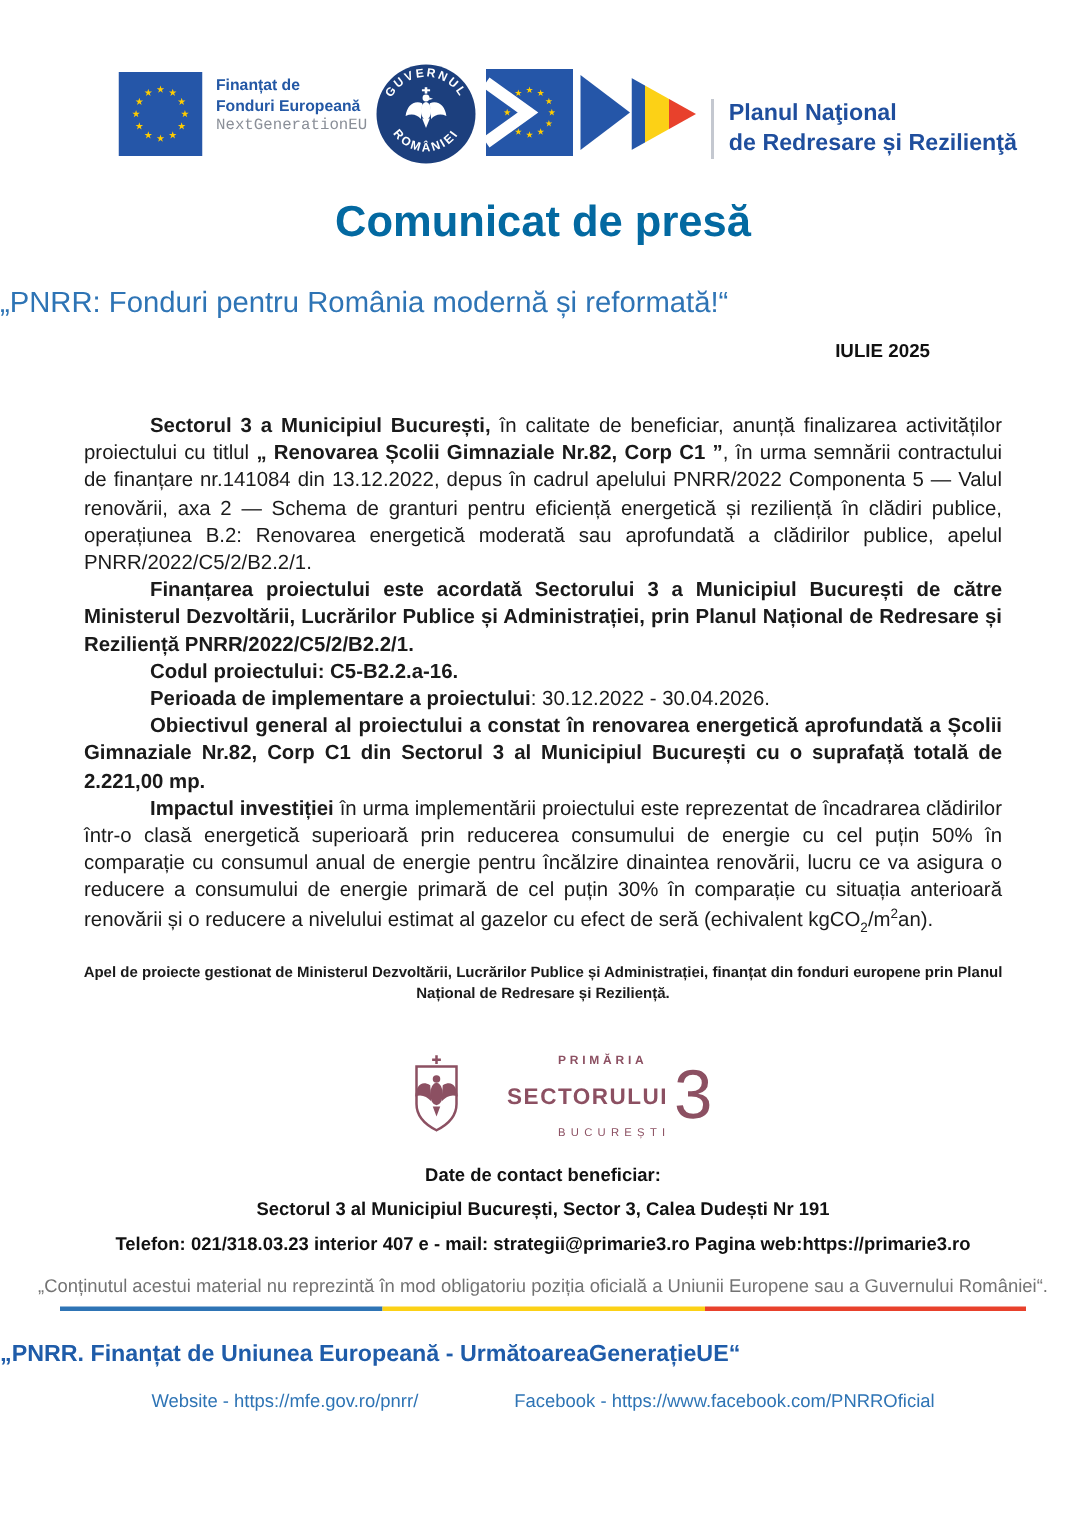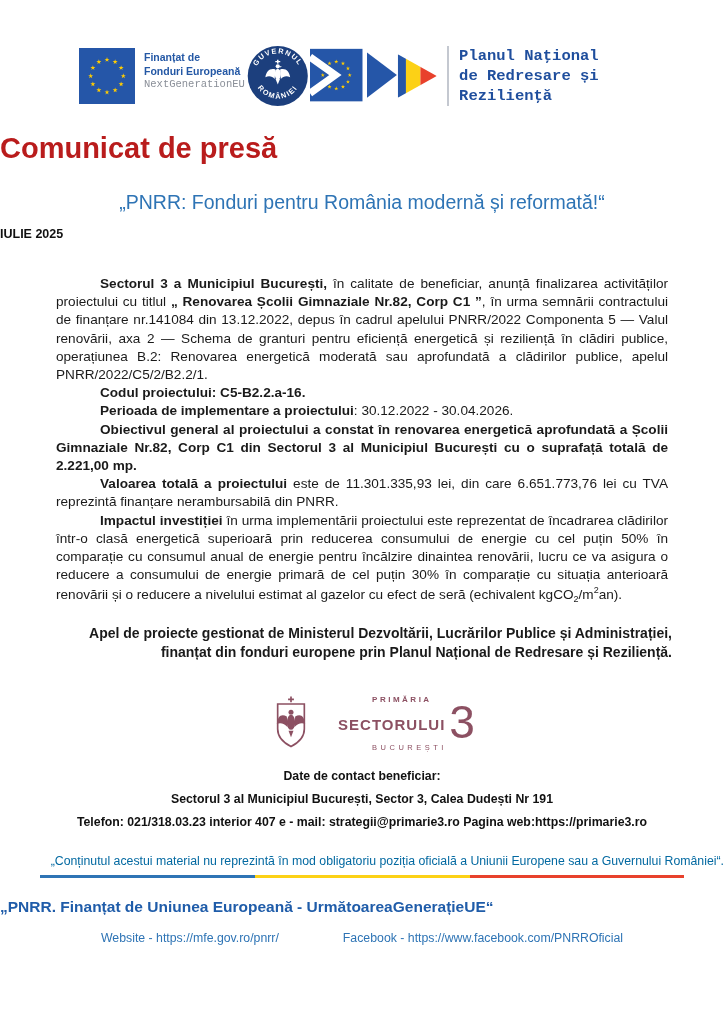--- a/index.html
+++ b/index.html
@@ -10,53 +10,53 @@
     position:relative; overflow:hidden;
   }
 
   
   .header { display:flex; align-items:center; justify-content:space-between;
             padding:40px 46px 0 62px; }
   .eu-logo { display:flex; gap:9px; align-items:flex-start;padding-left:17px; }
   .eu-text { font-size:10.5px; line-height:1.3; padding-top:3px; }
   .eu-text .b { color:#2458a5; font-weight:bold; }
   .eu-text .g { color:#8a8f98;font-family:Liberation Mono, monospace; }
-  .pnrr-logo { display:flex; align-items:flex-start; gap:10px;font-family:Liberation Mono, monospace; }
+  .pnrr-logo { display:flex; align-items:flex-end; gap:10px; }
   .pnrr-text { font-size:15.5px; font-weight:bold; color:#1f4e9d; line-height:1.3;
                border-left:2px solid #c4c8d0; padding-left:10px; }
 
   
-  .title { margin-top:20px; font-size:29px; font-weight:bold; color:#b91c1c; }
-  .subtitle { text-align:center; margin-top:26px; font-size:19.5px; color:#2e74b5; }
-  .date-line { text-align:left; padding-right:104px; margin-top:13px;
+  .title { text-align:center; margin-top:20px; font-size:29px; font-weight:bold; color:#0369a1; }
+  .subtitle { margin-top:26px; font-size:19.5px; color:#2e74b5; }
+  .date-line { text-align:right; padding-right:104px; margin-top:13px;
                font-size:12.5px; font-weight:bold; color:#111; }
 
   
   .body-text { padding:0 56px; margin-top:34px; font-size:13.6px; line-height:1.34;
                text-align:justify; }
   .body-text p { margin:0; text-indent:44px; }
   .body-text sub, .body-text sup { font-size:9px; }
-  .note { margin-top:18px; padding:0 52px; font-size:14px; font-weight:bold;
-          text-align:right; line-height:1.4; }
+  .note { margin-top:18px; padding:0 52px; font-size:10px; font-weight:bold;
+          text-align:center; line-height:1.4; }
 
   
   .s3-logo { margin-top:30px; display:flex; justify-content:center; align-items:center; gap:22px;padding-left:17px; }
   .s3-text { color:#8c5062; text-align:left; line-height:1; }
   .s3-line1 { font-size:8px; letter-spacing:2.5px; font-weight:bold; margin-left:34px; }
   .s3-mid { display:flex; align-items:center; gap:4px; }
   .s3-line2 { font-size:15px; letter-spacing:1px; font-weight:bold; margin-top:3px; }
   .s3-num { font-size:46px; font-weight:400; line-height:0.8; }
   .s3-line3 { font-size:7.5px; letter-spacing:3.5px; margin-top:3px; margin-left:34px; }
 
   
   .contact { margin-top:14px; text-align:center; font-size:12.3px; font-weight:bold; color:#111; }
   .contact div { margin-top:9px; }
 
   
-  .disclaimer { margin-top:25px; text-align:right; color:#0369a1; font-size:12.3px; }
+  .disclaimer { margin-top:14px; text-align:center; color:#737373; font-size:12.3px; }
   .tricolor { display:flex; height:3px; margin:7px 40px 0 40px; }
   .tricolor .seg-blue { width:33.4%; background:#2e74b5; }
   .tricolor .seg-yellow { width:33.3%; background:#fcd116; }
   .tricolor .seg-red { width:33.3%; background:#e8412c; }
   .slogan { margin-top:20px; text-align:left; font-size:15.5px; font-weight:bold; color:#1f5ca9; }
   .links { margin-top:15px; display:flex; justify-content:center; gap:64px;
            color:#2e74b5; font-size:12.3px; }
 </style>
 </head>
 <body>
@@ -153,24 +153,24 @@
       </div>
     </div>
   </div>
 
   <div class="title">Comunicat de presă</div>
   <div class="subtitle">„PNRR: Fonduri pentru România modernă și reformată!“</div>
   <div class="date-line">IULIE 2025</div>
 
   <div class="body-text">
     <p><b>Sectorul 3 a Municipiul București,</b><span> în calitate de beneficiar, anunță finalizarea activităților proiectului cu titlul </span><b>„ Renovarea Școlii Gimnaziale Nr.82, Corp C1 ”</b><span>, în urma semnării contractului de finanțare nr.141084 din 13.12.2022, depus în cadrul apelului PNRR/2022 Componenta 5 — Valul renovării, axa 2 — Schema de granturi pentru eficiență energetică și reziliență în clădiri publice, operațiunea B.2: Renovarea energetică moderată sau aprofundată a clădirilor publice, apelul PNRR/2022/C5/2/B2.2/1.</span></p>
+    <p><b>Finanțarea proiectului este acordată Sectorului 3 a Municipiul București de către Ministerul Dezvoltării, Lucrărilor Publice și Administrației, prin Planul Național de Redresare și Reziliență PNRR/2022/C5/2/B2.2/1.</b></p>
     <p><b>Codul proiectului: C5-B2.2.a-16.</b></p>
     <p><b>Perioada de implementare a proiectului</b><span>: 30.12.2022 - 30.04.2026.</span></p>
     <p><b>Obiectivul general al proiectului a constat în renovarea energetică aprofundată a Școlii Gimnaziale Nr.82, Corp C1 din Sectorul 3 al Municipiul București cu o suprafață totală de 2.221,00 mp.</b></p>
-    <p><b>Valoarea totală a proiectului</b><span> este de 11.301.335,93 lei, din care 6.651.773,76 lei cu TVA reprezintă finanțare nerambursabilă din PNRR.</span></p>
     <p><b>Impactul investiției</b><span> în urma implementării proiectului este reprezentat de încadrarea clădirilor într-o clasă energetică superioară prin reducerea consumului de energie cu cel puțin 50% în comparație cu consumul anual de energie pentru încălzire dinaintea renovării, lucru ce va asigura o reducere a consumului de energie primară de cel puțin 30% în comparație cu situația anterioară renovării și o reducere a nivelului estimat al gazelor cu efect de seră (echivalent kgCO</span><sub>2</sub><span>/m</span><sup>2</sup><span>an).</span></p>
   </div>
 
   <div class="note">Apel de proiecte gestionat de Ministerul Dezvoltării, Lucrărilor Publice și Administrației, finanțat din fonduri europene prin Planul Național de Redresare și Reziliență.</div>
 
   <div class="s3-logo">
     <svg width="50" height="62" viewBox="0 0 60 72">
       <g stroke="#8c5062" fill="none" stroke-width="2">
         <path d="M30,3 v7 M26.5,6.5 h7"></path>
         <path d="M14,12 h32 v30 c0,11 -8,17 -16,21 c-8,-4 -16,-10 -16,-21 Z"></path>

